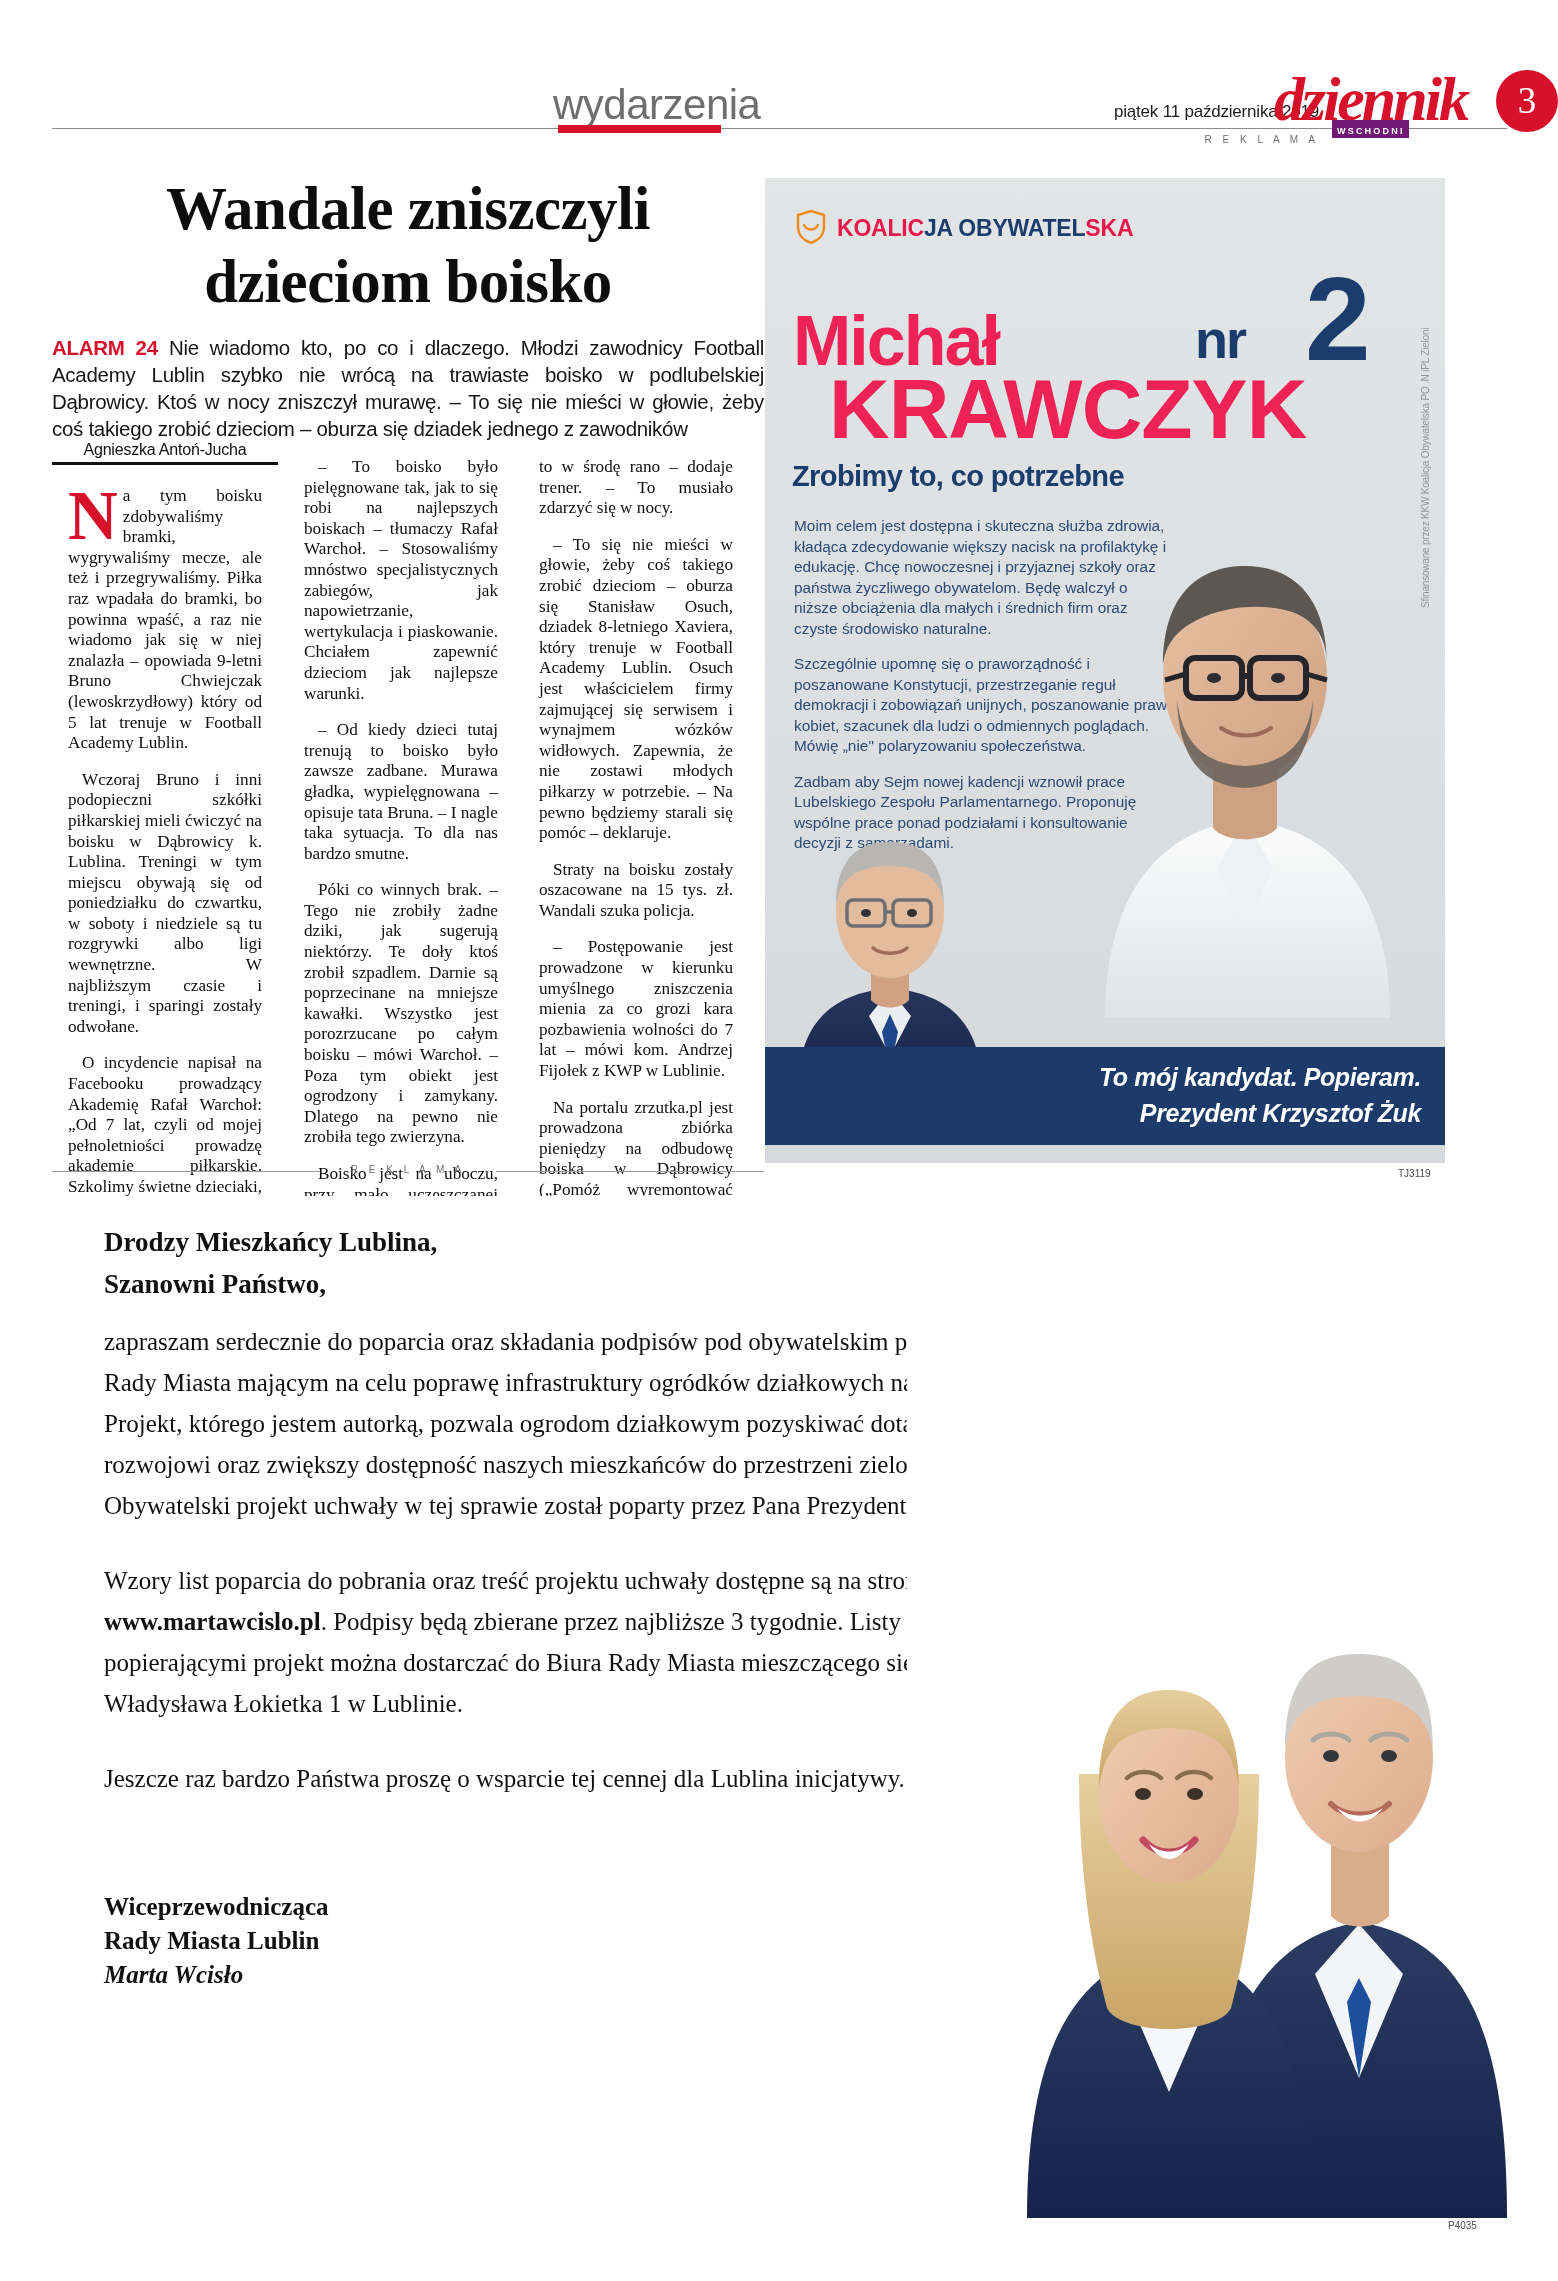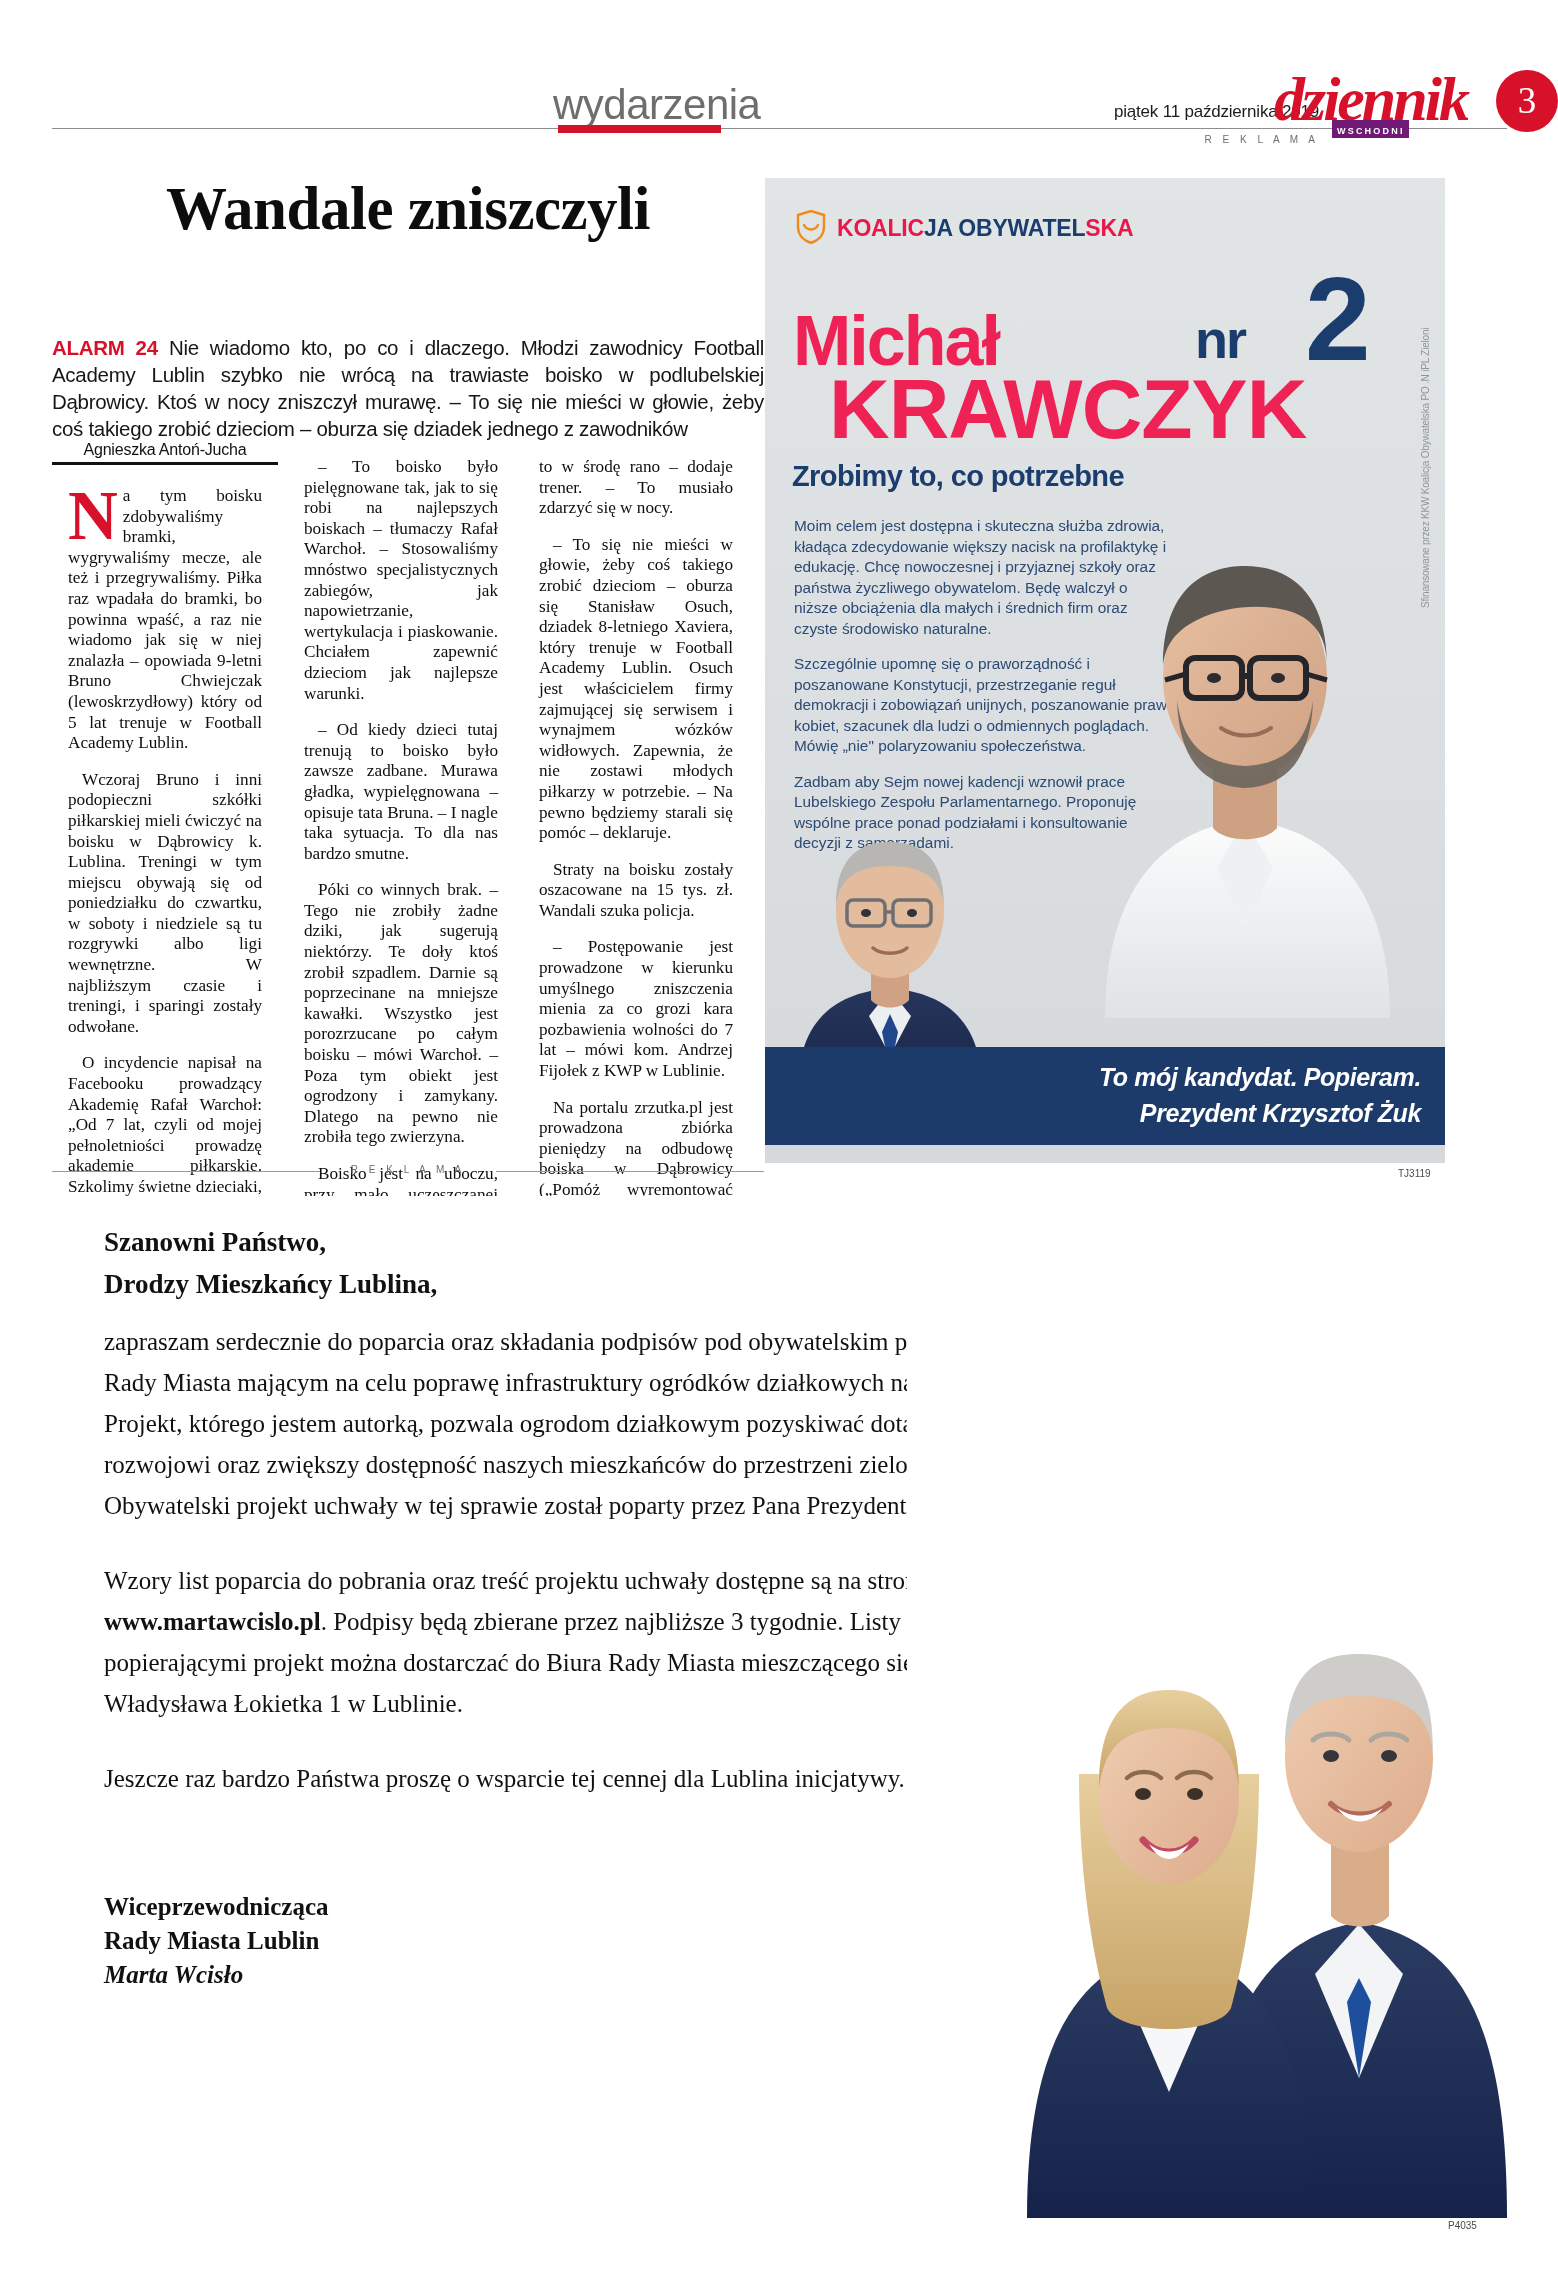--- a/index.html
+++ b/index.html
@@ -203,20 +203,21 @@
 
     <div class="logo-wrap">
       <div class="logo-dziennik">dziennik</div>
       <div class="logo-wschodni">WSCHODNI</div>
       <div class="page-badge">3</div>
     </div>
   </div>
 
   <div class="headline">
     <div>Wandale zniszczyli</div>
+    <div>dzieciom boisko</div>
   </div>
 
   <div class="lead">
     <span class="alarm">ALARM 24</span><span> Nie wiadomo kto, po co i dlaczego. Młodzi zawodnicy Football Academy Lublin szybko nie wrócą na trawiaste boisko w podlubelskiej Dąbrowicy. Ktoś w nocy zniszczył murawę. – To się nie mieści w głowie, żeby coś takiego zrobić dzieciom – oburza się dziadek jednego z zawodników</span>
   </div>
 
   <div class="byline-wrap">
     <div class="byline">Agnieszka Antoń-Jucha</div>
     <div class="byline-rule"></div>
   </div>
@@ -332,22 +333,22 @@
 
   <div class="reklama-mid">
     <div class="ln l"></div>
     <div class="ln r"></div>
     <div class="tx">R E K L A M A</div>
   </div>
 
   <div class="ad2">
 
     <div class="ad2-salut">
+      <div>Drodzy Mieszkańcy Lublina,</div>
       <div>Szanowni Państwo,</div>
-      <div>Drodzy Mieszkańcy Lublina,</div>
     </div>
 
     <div class="ad2-body">
       <p><span>zapraszam serdecznie do poparcia oraz składania podpisów pod obywatelskim projektem uchwały Rady Miasta mającym na celu poprawę infrastruktury ogródków działkowych na terenie Lublina. Projekt, którego jestem autorką, pozwala ogrodom działkowym pozyskiwać dotację służącą ich rozwojowi oraz zwiększy dostępność naszych mieszkańców do przestrzeni zielonych w mieście. Obywatelski projekt uchwały w tej sprawie został poparty przez Pana Prezydenta Krzysztofa Żuka.</span></p>
       <p><span>Wzory list poparcia do pobrania oraz treść projektu uchwały dostępne są na stronie </span><b>www.martawcislo.pl</b><span>. Podpisy będą zbierane przez najbliższe 3 tygodnie. Listy z podpisami popierającymi projekt można dostarczać do Biura Rady Miasta mieszczącego się przy Placu Władysława Łokietka 1 w Lublinie.</span></p>
       <p><span>Jeszcze raz bardzo Państwa proszę o wsparcie tej cennej dla Lublina inicjatywy.</span></p>
     </div>
 
     <div class="ad2-sign">
       <div>Wiceprzewodnicząca</div>

